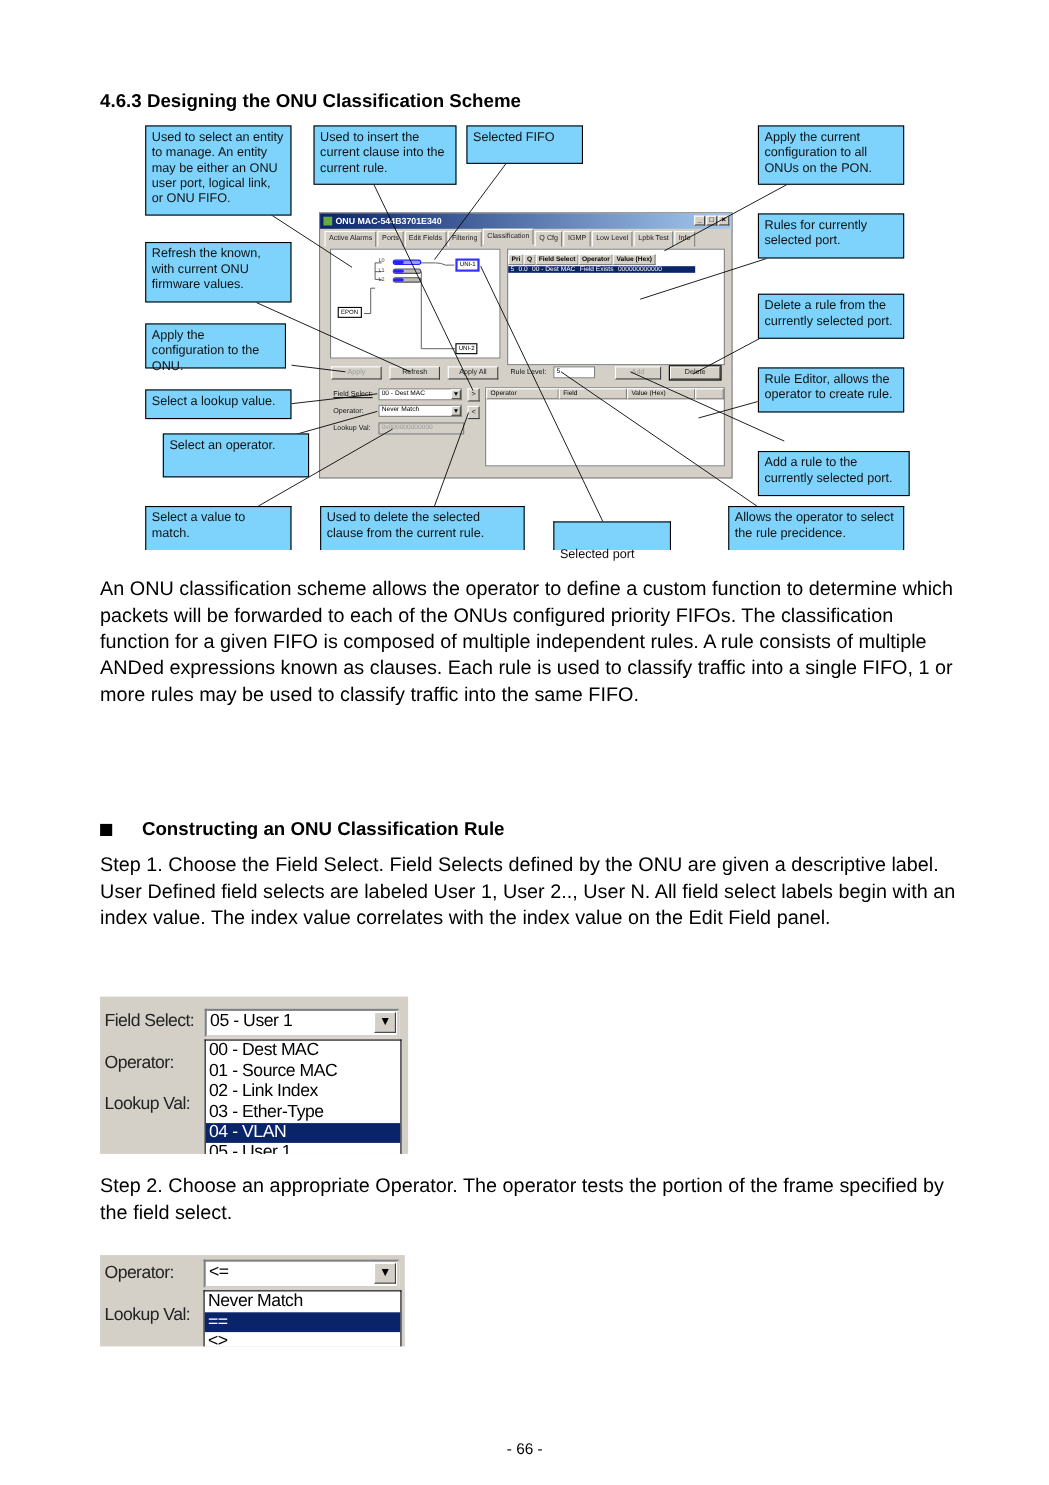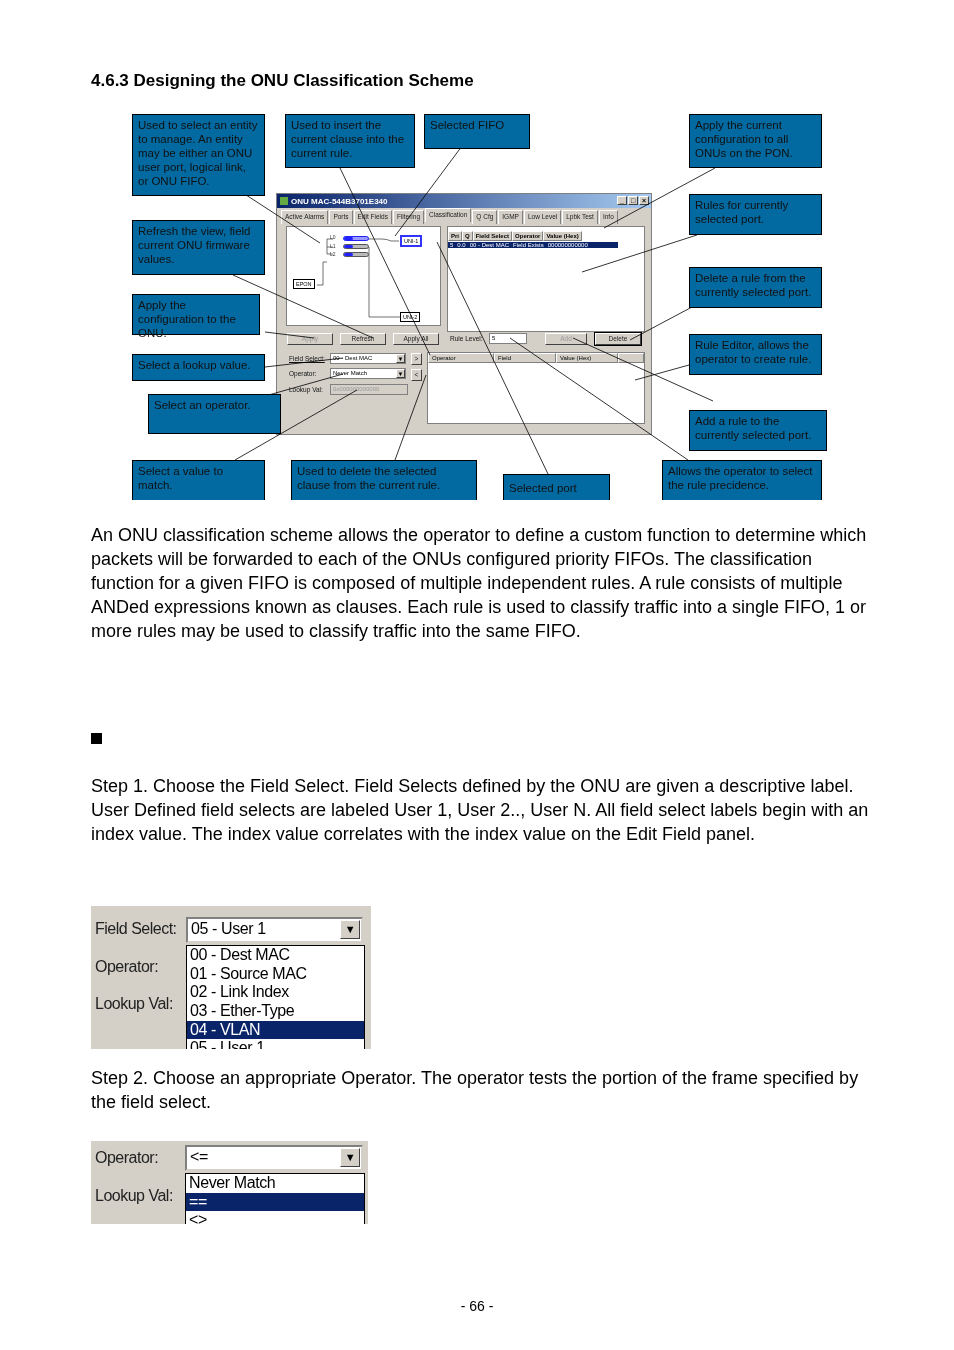--- a/index.html
+++ b/index.html
@@ -1,27 +1,27 @@
 <!DOCTYPE html>
 <html><head>
 <meta charset="utf-8">
 <style>
   * { box-sizing: border-box; }
   html, body { margin: 0; padding: 0; background: #fff; }
   body { width: 954px; height: 1350px; position: relative; font-family: "Liberation Sans", sans-serif; color: #000; overflow: hidden; }
-  .abs { position: absolute; }
+  .abs { position: absolute; margin-top: 11px; }
   .h3 { left: 91px; top: 71px; font-size: 17px; font-weight: bold; }
   .para { left: 91px; width: 780px; font-size: 18px; line-height: 24px; }
   .para b { font-weight: normal; }
   .bullet-head { left: 91px; top: 733px; font-size: 17px; font-weight: bold; display: flex; align-items: center; }
   .bullet-sq { width: 11px; height: 11px; background: #000; margin-right: 27px; }
-  .callout { position: absolute; border: 1px solid #000; background: #0369a1; font-size: 11.5px; line-height: 14px; padding: 3px 5px; color: #111; }
+  .callout { position: absolute; border: 1px solid #000; background: #7dd3fc; font-size: 11.5px; line-height: 14px; padding: 3px 5px; color: #111; }
   svg.lines { position: absolute; left: 0; top: 0; pointer-events: none; }
   
-  .dlg { position: absolute; left: 276px; top: 193px; width: 376px; height: 242px; background: #d4d0c8; border: 1px solid #808080; }
+  .dlg { position: absolute; left: 290px; top: 193px; width: 376px; height: 242px; background: #d4d0c8; border: 1px solid #808080; }
   .dlg-title { height: 14px; background: linear-gradient(90deg,#0a246a,#a6caf0); color:#fff; font-size: 8px; font-weight: bold; display:flex; align-items:center; padding-left: 3px; position: relative; }
   .dlg-title .ico { width: 8px; height: 8px; background:#6a4; margin-right:3px; }
   .wbtns { position:absolute; right:2px; top:2px; display:flex; gap:1px; }
   .wbtn { width: 10px; height: 9px; background:#d4d0c8; border:1px solid #fff; border-right-color:#404040; border-bottom-color:#404040; font-size:7px; line-height:7px; text-align:center; color:#000; }
   .tabs { position:absolute; left:4px; top:16px; display:flex; font-size:6.5px; }
   .tab { padding: 2px 3px; border:1px solid #fff; border-bottom:none; border-right-color:#808080; margin-right:1px; background:#d4d0c8; color:#222; white-space:nowrap; }
   .tab.active { position: relative; top:-2px; padding-bottom:4px; }
   .panel-diagram { position:absolute; left:9px; top:32px; width:155px; height:100px; background:#fff; border:1px solid #808080; }
   .panel-rules { position:absolute; left:170px; top:32px; width:198px; height:106px; background:#fff; border:1px solid #808080; }
   .rule-hdr { display:flex; font-size:6px; font-weight:bold; margin-top: 4px; margin-left: 0; }
@@ -163,38 +163,39 @@
       <line x1="395" y1="460" x2="426" y2="375"></line>
       <line x1="548" y1="474" x2="437" y2="242"></line>
       <line x1="688" y1="460" x2="510" y2="338"></line>
     </g>
   </svg>
 
   <div class="callout" style="left:132px;top:114px;width:133px;height:82px">Used to select  an entity to manage. An entity may be either an ONU user port, logical link, or ONU FIFO.</div>
   <div class="callout" style="left:285px;top:114px;width:130px;height:54px">Used to insert the current clause into the current rule.</div>
   <div class="callout" style="left:424px;top:114px;width:106px;height:35px">Selected FIFO</div>
   <div class="callout" style="left:689px;top:114px;width:133px;height:54px">Apply the current configuration to all ONUs on the PON.</div>
-  <div class="callout" style="left:132px;top:220px;width:133px;height:55px">Refresh the view, field current ONU firmware values.</div>
+  <div class="callout" style="left:132px;top:220px;width:133px;height:55px">Refresh the known, with current ONU firmware values.</div>
   <div class="callout" style="left:689px;top:194px;width:133px;height:41px">Rules for currently selected port.</div>
   <div class="callout" style="left:132px;top:294px;width:128px;height:41px">Apply the configuration to the ONU.</div>
   <div class="callout" style="left:689px;top:267px;width:133px;height:41px">Delete a rule from the currently selected port.</div>
   <div class="callout" style="left:132px;top:354px;width:133px;height:27px">Select a lookup value.</div>
   <div class="callout" style="left:689px;top:334px;width:133px;height:41px">Rule Editor, allows the operator to create rule.</div>
   <div class="callout" style="left:148px;top:394px;width:133px;height:40px">Select an operator.</div>
   <div class="callout" style="left:689px;top:410px;width:138px;height:41px">Add a rule to the currently selected port.</div>
   <div class="callout" style="left:132px;top:460px;width:133px;height:40px;border-bottom:none">Select a value to match.</div>
   <div class="callout" style="left:291px;top:460px;width:186px;height:40px;border-bottom:none">Used to delete the selected clause from the current rule.</div>
-  <div class="callout" style="left:503px;top:474px;width:107px;height:26px;border-bottom:none;padding-top:6px">Selected port</div>
+  <div class="callout" style="left:503px;top:474px;width:107px;height:26px;border-bottom:none;padding-top:22px">Selected port</div>
   <div class="callout" style="left:662px;top:460px;width:160px;height:40px;border-bottom:none">Allows the operator to select the rule precidence.</div>
 </div>
 
 <p class="abs para" style="top:523px;margin:0">An ONU classification scheme allows the operator to define a custom function to determine which packets will be forwarded to each of the ONUs configured priority FIFOs. The classification function for a given FIFO is composed of multiple independent rules. A rule consists of multiple ANDed expressions known as clauses. Each rule is used to classify traffic into a single FIFO, 1 or more rules may be used to classify traffic into the same FIFO.</p>
 
 <div class="abs bullet-head">
   <span class="bullet-sq"></span>
+  <span>Constructing an ONU Classification Rule</span>
 </div>
 
 <p class="abs para" style="top:774px;margin:0"><b>Step 1.</b><span> Choose the Field Select. Field Selects defined by the ONU are given a descriptive label. User Defined field selects are labeled User 1, User 2.., User N. All field select labels begin with an index value. The index value correlates with the index value on the Edit Field panel.</span></p>
 
 <div class="shot" style="left:91px;top:906px;width:280px;height:143px">
   <span class="slbl" style="left:4px;top:14px">Field Select:</span>
   <span class="slbl" style="left:4px;top:52px">Operator:</span>
   <span class="slbl" style="left:4px;top:89px">Lookup Val:</span>
   <div class="scombo" style="left:95px;top:11px;width:177px;height:26px">
     <span>05 - User 1</span>

